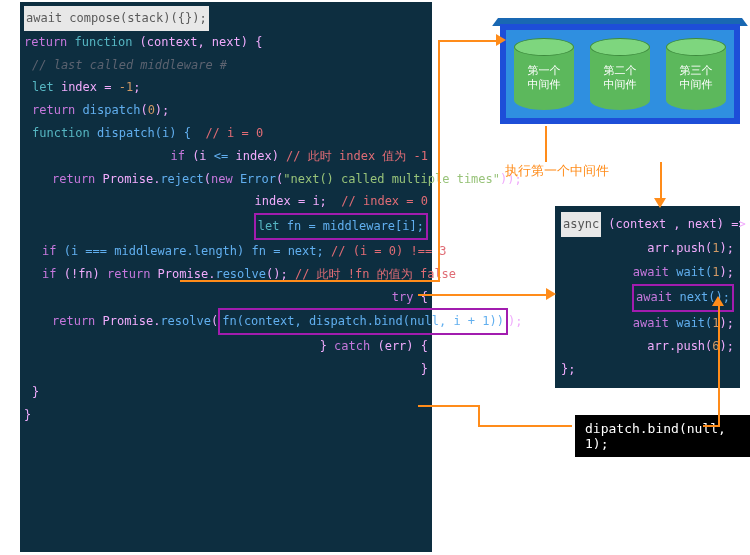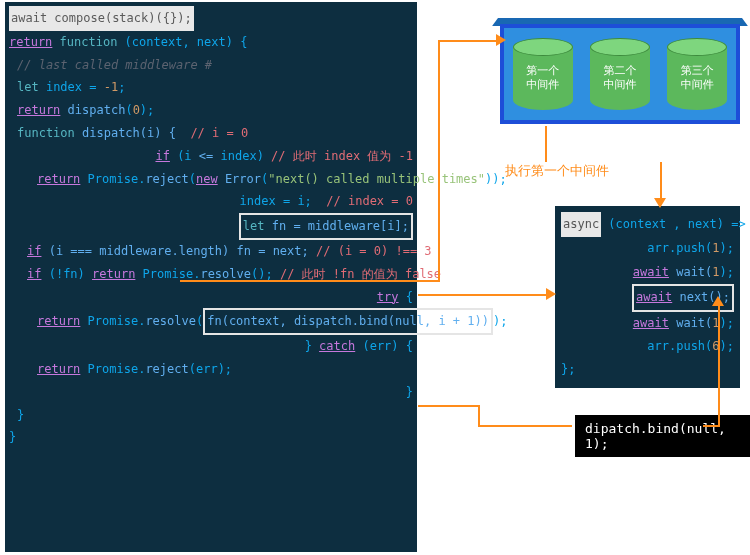--- a/index.html
+++ b/index.html
@@ -1,33 +1,33 @@
 <!DOCTYPE html>
 <html><head>
 <meta charset="utf-8">
 <style>
   * { margin: 0; padding: 0; box-sizing: border-box; }
   body { background: #fff; font-family: Menlo, Monaco, Consolas, monospace; font-size: 12px; width: 750px; height: 555px; position: relative; }
-  .code-main { position: absolute; left: 5px; top: 2px; width: 412px; height: 550px; background: #0d2e40; color: #fff; padding: 4px 4px; line-height: 1.9; }
+  .code-main { position: absolute; left: 20px; top: 2px; width: 412px; height: 550px; background: #0d2e40; color: #fff; padding: 4px 4px; line-height: 1.9; }
   .code-side { position: absolute; left: 555px; top: 206px; width: 185px; background: #0d2e40; color: #fff; padding: 6px 6px; line-height: 1.95; font-size: 12px; }
   .line { white-space: pre; }
   .i1 { padding-left: 8px; }
   .i2 { padding-left: 18px; text-align: right; }
   .i3 { padding-left: 28px; }
   .hl-title { background: #e8e8e8; color: #5a5a5a; display: inline-block; padding: 1px 2px; }
-  .kw { color: #c678dd; text-decoration: underline; }
+  .kw { color: #c678dd; }
   .kw-teal { color: #56b6c2; }
   .fn { color: #61afef; }
   .num { color: #d19a66; }
   .str { color: #98c379; }
   .cm { color: #5c6370; font-style: italic; }
   .cm2 { color: #e06c75; }
-  .w { color: #0ea5e9; }
-  .box-orange { border: 2px solid #e5e5e5; display: inline-block; padding: 0 2px; }
-  .stack-container { position: absolute; left: 500px; top: 24px; width: 240px; height: 100px; background: #2f8fe0; border: 4px solid #1d4ed8; display: flex; justify-content: space-around; align-items: center; transform: skewX(0deg); }
+  .w { color: #f0abfc; }
+  .box-orange { border: 2px solid #a21caf; display: inline-block; padding: 0 2px; }
+  .stack-container { position: absolute; left: 500px; top: 24px; width: 240px; height: 100px; background: #2f8fe0; border: 6px solid #1d4ed8; display: flex; justify-content: space-around; align-items: center; transform: skewX(0deg); }
   .stack-shadow { position: absolute; left: 498px; top: 18px; width: 244px; height: 12px; background: #1968b3; transform: perspective(200px) rotateX(50deg); transform-origin: top; }
   .cyl { width: 60px; height: 72px; position: relative; }
   .cyl-body { position: absolute; top: 8px; left: 0; right: 0; bottom: 0; background: #5cb85c; border-radius: 0 0 50% 50% / 0 0 10px 10px; }
   .cyl-top { position: absolute; top: 0; left: 0; right: 0; height: 18px; background: #7ed67e; border-radius: 50%; border: 1px solid #3d8b3d; }
   .cyl-label { position: absolute; top: 26px; left: 0; right: 0; text-align: center; color: #fff; font-size: 11px; line-height: 1.3; }
   .anno { position: absolute; color: #ff8c1a; font-size: 13px; text-align: right; }
   .arrow-path { position: absolute; border: 2px solid #ff8c1a; }
   .arrow-head { position: absolute; width: 0; height: 0; }
   .dispatch-box { position: absolute; left: 575px; top: 415px; background: #000000; color: #fff; padding: 6px 10px; font-size: 13px; }
 </style>
@@ -43,21 +43,20 @@
   <div class="line i1"><span class="kw-teal">function</span><span class="fn"> dispatch(i) {  </span><span class="cm2">// i = 0</span></div>
   <div class="line i2"><span class="kw">if</span><span class="w"> (i </span><span class="fn">&lt;=</span><span class="w"> index) </span><span class="cm2">// 此时 index 值为 -1</span></div>
   <div class="line i3"><span class="kw">return</span><span class="w"> Promise.</span><span class="fn">reject</span><span class="w">(</span><span class="kw">new</span><span class="fn"> Error</span><span class="w">(</span><span class="str">"next() called multiple times"</span><span class="w">));</span></div>
   <div class="line i2"><span class="w">index = i;  </span><span class="cm2">// index = 0</span></div>
   <div class="line i2"><span class="box-orange"><span class="kw-teal">let</span><span class="fn"> fn = middleware[i];</span></span></div>
   <div class="line i2"><span class="kw">if</span><span class="fn"> (i === middleware.length) fn = next; </span><span class="cm2">// (i = 0) !== 3</span></div>
   <div class="line i2"><span class="kw">if</span><span class="w"> (!fn) </span><span class="kw">return</span><span class="w"> Promise.</span><span class="fn">resolve</span><span class="w">(); </span><span class="cm2">// 此时 !fn 的值为 false</span></div>
   <div class="line i2"><span class="kw">try</span><span class="w"> {</span></div>
   <div class="line i3"><span class="kw">return</span><span class="w"> Promise.</span><span class="fn">resolve</span><span class="w">(</span><span class="box-orange"><span class="fn">fn(context, dispatch.bind(null, i + 1))</span></span><span class="w">);</span></div>
   <div class="line i2"><span class="w">} </span><span class="kw">catch</span><span class="w"> (err) {</span></div>
-  <div class="line i3"><span class="kw">return</span><span class="w"> Promise.</span><span class="fn">reject</span><span class="w">(err);</span></div>
   <div class="line i2"><span class="w">}</span></div>
   <div class="line i1"><span class="w">}</span></div>
   <div class="line"><span class="w">}</span></div>
 </div>
 
 <div class="stack-shadow"></div>
 <div class="stack-container">
   <div class="cyl">
     <div class="cyl-body"></div>
     <div class="cyl-top"></div>

